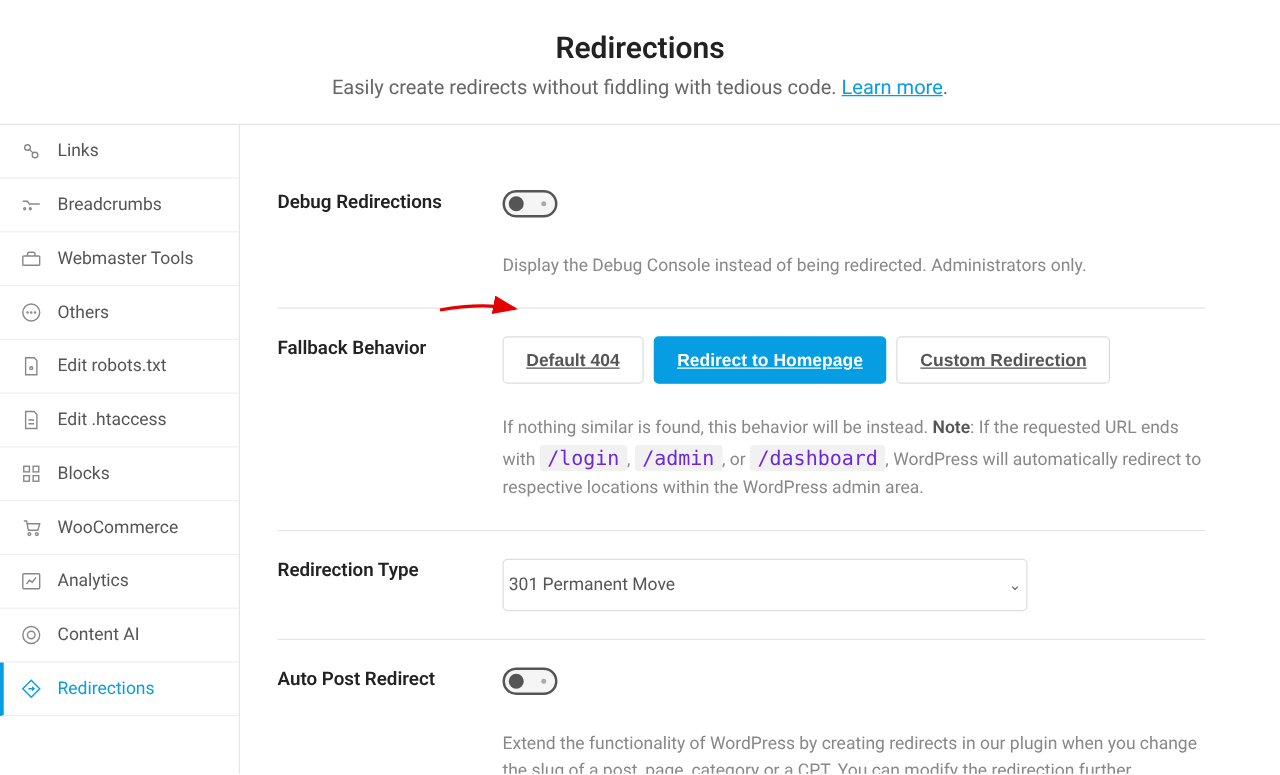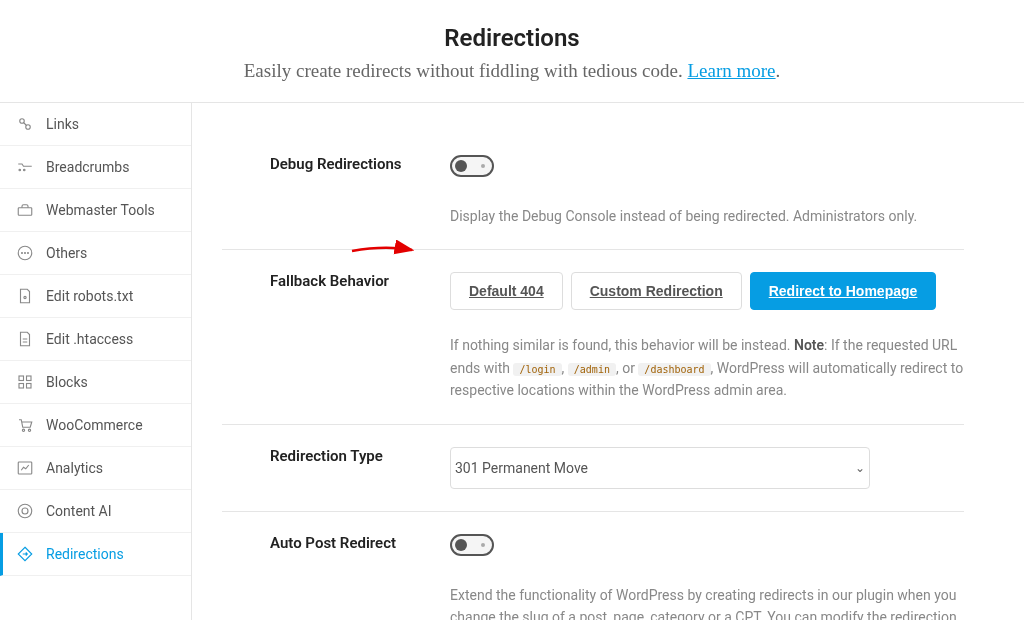--- a/index.html
+++ b/index.html
@@ -15,23 +15,22 @@
       text-align: center;
       padding: 24px 0 20px;
     }
     .header h1 {
       font-size: 24px;
       font-weight: 600;
       color: #222;
       margin-bottom: 8px;
     }
     .header .subtitle {
-      font-size: 19px;
+      font-size: 16px;
       color: #666;
-      font-family: Liberation Serif, serif;
     }
     .header .subtitle a {
       color: #069de3;
       text-decoration: underline;
     }
     .layout {
       display: flex;
       border-top: 1px solid #e5e5e5;
       height: calc(620px - 100px);
     }
@@ -76,21 +75,20 @@
       padding: 22px 0;
       border-bottom: 1px solid #e5e5e5;
     }
     .setting-row:last-child { border-bottom: none; }
     .setting-label {
       width: 180px;
       font-size: 15px;
       font-weight: 600;
       color: #222;
       flex-shrink: 0;
-      margin-left: 48px;
     }
     .setting-body {
       flex: 1;
     }
     .toggle {
       width: 44px;
       height: 22px;
       background: #f5f5f5;
       border: 2px solid #555;
       border-radius: 12px;
@@ -121,22 +119,22 @@
       color: #888;
       line-height: 1.6;
       margin-top: 24px;
     }
     .desc strong { color: #555; font-weight: 600; }
     .desc code {
       background: #f1f1f1;
       padding: 1px 6px;
       border-radius: 3px;
       font-family: Menlo, Consolas, monospace;
-      font-size: 10px;
-      color: #a16207;
+      font-size: 16px;
+      color: #6d28d9;
     }
     .button-group {
       display: flex;
       gap: 8px;
       margin-bottom: 4px;
     }
     .btn {
       padding: 10px 18px;
       border: 1px solid #ddd;
       border-radius: 4px;
@@ -301,22 +299,22 @@
         <div class="toggle"><div class="knob"></div><div class="dot"></div></div>
         <div class="desc">Display the Debug Console instead of being redirected. Administrators only.</div>
       </div>
     </div>
 
     <div class="setting-row">
       <div class="setting-label">Fallback Behavior</div>
       <div class="setting-body">
         <div class="button-group">
           <button class="btn">Default 404</button>
+          <button class="btn active">Redirect to Homepage</button>
           <button class="btn">Custom Redirection</button>
-          <button class="btn active">Redirect to Homepage</button>
         </div>
         <div class="desc">
           <span>If nothing similar is found, this behavior will be instead. </span><strong>Note</strong><span>: If the requested URL ends with </span><code>/login</code><span>, </span><code>/admin</code><span>, or </span><code>/dashboard</code><span>, WordPress will automatically redirect to respective locations within the WordPress admin area.</span>
         </div>
       </div>
     </div>
 
     <div class="setting-row">
       <div class="setting-label">Redirection Type</div>
       <div class="setting-body">

